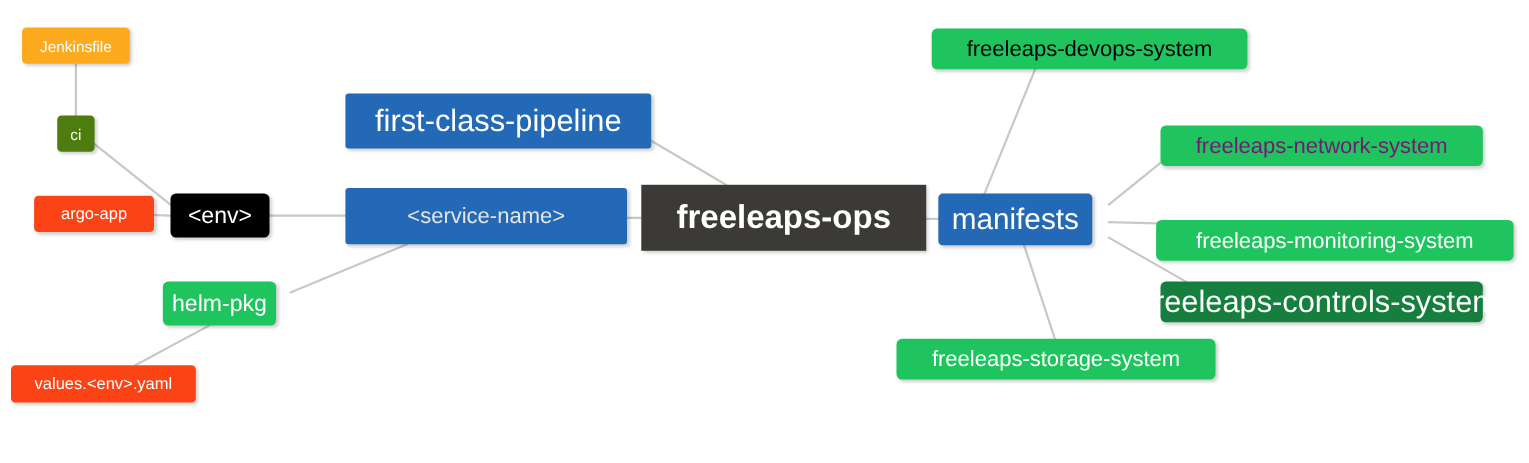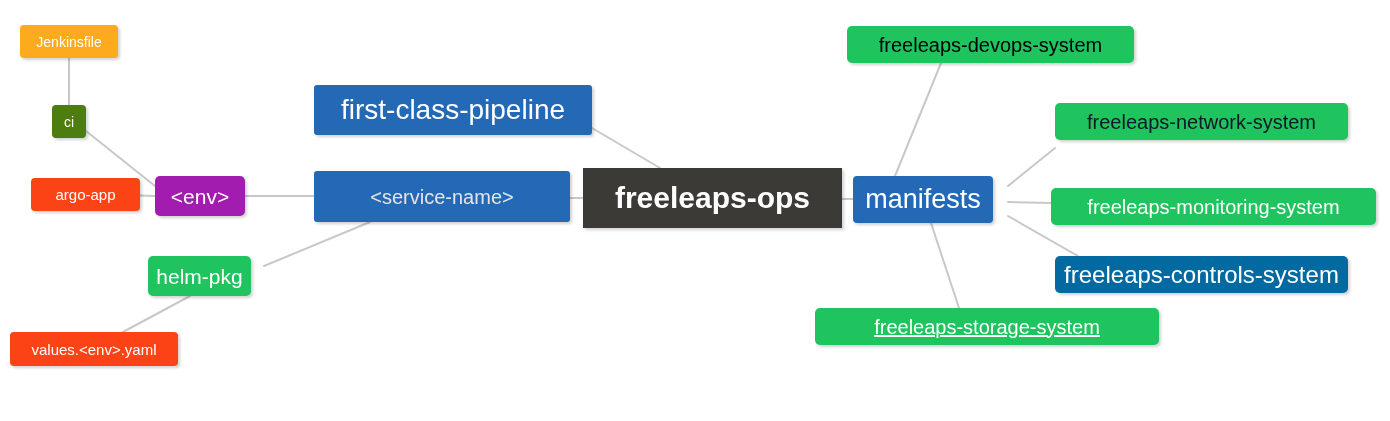--- a/index.html
+++ b/index.html
@@ -64,21 +64,21 @@
   <div id="node-layer">
       <div class="node" style="left: 20px; top: 25px; width: 98px; height: 33px; background: rgb(253, 170, 30); border-radius: 4px; font-size: 14px; color: rgb(255, 255, 255);">
         <span class="node-label">Jenkinsfile</span>
       </div>
       <div class="node" style="left: 52px; top: 105px; width: 34px; height: 33px; background: #4d7c0f; border-radius: 4px; font-size: 14px; color: rgb(255, 255, 255);">
         <span class="node-label">ci</span>
       </div>
       <div class="node" style="left: 31px; top: 178px; width: 109px; height: 33px; background: rgb(252, 67, 22); border-radius: 4px; font-size: 15px; color: rgb(255, 255, 255);">
         <span class="node-label">argo-app</span>
       </div>
-      <div class="node" style="left: 155px; top: 176px; width: 90px; height: 40px; background: #a21caf; border-radius: 5px; font-size: 21px; color: rgb(255, 255, 255); justify-content: center;">
+      <div class="node" style="left: 155px; top: 176px; width: 90px; height: 40px; background: #000000; border-radius: 5px; font-size: 21px; color: rgb(255, 255, 255); justify-content: center;">
         <span class="node-label">&lt;env&gt;</span>
       </div>
       <div class="node" style="left: 148px; top: 256px; width: 103px; height: 40px; background: rgb(31, 196, 94); border-radius: 5px; font-size: 21px; color: rgb(255, 255, 255);">
         <span class="node-label">helm-pkg</span>
       </div>
       <div class="node" style="left: 10px; top: 332px; width: 168px; height: 34px; background: rgb(252, 67, 22); border-radius: 4px; font-size: 15px; color: rgb(255, 255, 255);">
         <span class="node-label">values.&lt;env&gt;.yaml</span>
       </div>
       <div class="node" style="left: 314px; top: 38px; width: 278px; height: 50px; background: rgb(36, 105, 181); border-radius: 3px; font-size: 28px; color: rgb(255, 255, 255); margin-top: 47px;">
         <span class="node-label">first-class-pipeline</span>
@@ -88,26 +88,26 @@
       </div>
       <div class="node" style="left: 583px; top: 168px; width: 259px; height: 60px; background: rgb(59, 58, 54); border-radius: 0px; font-size: 30px; color: rgb(255, 255, 255); font-weight: bold;">
         <span class="node-label">freeleaps-ops</span>
       </div>
       <div class="node" style="left: 853px; top: 176px; width: 140px; height: 47px; background: rgb(36, 105, 181); border-radius: 4px; font-size: 27px; color: rgb(255, 255, 255);">
         <span class="node-label">manifests</span>
       </div>
       <div class="node" style="left: 799px; top: 26px; width: 287px; height: 37px; background: rgb(31, 196, 94); border-radius: 5px; font-size: 20px; color: #000000; margin-left: 48px;">
         <span class="node-label">freeleaps-devops-system</span>
       </div>
-      <div class="node" style="left: 1055px; top: 103px; width: 293px; height: 37px; background: rgb(31, 196, 94); border-radius: 5px; font-size: 20px; color: #0f172a;">
+      <div class="node" style="left: 1055px; top: 114px; width: 293px; height: 37px; background: rgb(31, 196, 94); border-radius: 5px; font-size: 20px; color: #701a75;">
         <span class="node-label">freeleaps-network-system</span>
       </div>
-      <div class="node" style="left: 1051px; top: 188px; width: 325px; height: 37px; background: rgb(31, 196, 94); border-radius: 5px; font-size: 20px; color: rgb(255, 255, 255);">
+      <div class="node" style="left: 1051px; top: 200px; width: 325px; height: 37px; background: rgb(31, 196, 94); border-radius: 5px; font-size: 20px; color: rgb(255, 255, 255);">
         <span class="node-label">freeleaps-monitoring-system</span>
       </div>
-      <div class="node" style="left: 1055px; top: 256px; width: 293px; height: 37px; background: #0369a1; border-radius: 5px; font-size: 24px; color: rgb(255, 255, 255); justify-content: center;">
+      <div class="node" style="left: 1055px; top: 256px; width: 293px; height: 37px; background: #15803d; border-radius: 5px; font-size: 28px; color: rgb(255, 255, 255); justify-content: center;">
         <span class="node-label">freeleaps-controls-system</span>
       </div>
-      <div class="node" style="left: 815px; top: 308px; width: 344px; height: 37px; background: rgb(31, 196, 94); border-radius: 5px; font-size: 20px; color: rgb(255, 255, 255); text-decoration: underline;">
+      <div class="node" style="left: 815px; top: 308px; width: 290px; height: 37px; background: rgb(31, 196, 94); border-radius: 5px; font-size: 20px; color: rgb(255, 255, 255);">
         <span class="node-label">freeleaps-storage-system</span>
       </div>
     </div>
 </div>
 
 </body></html>

